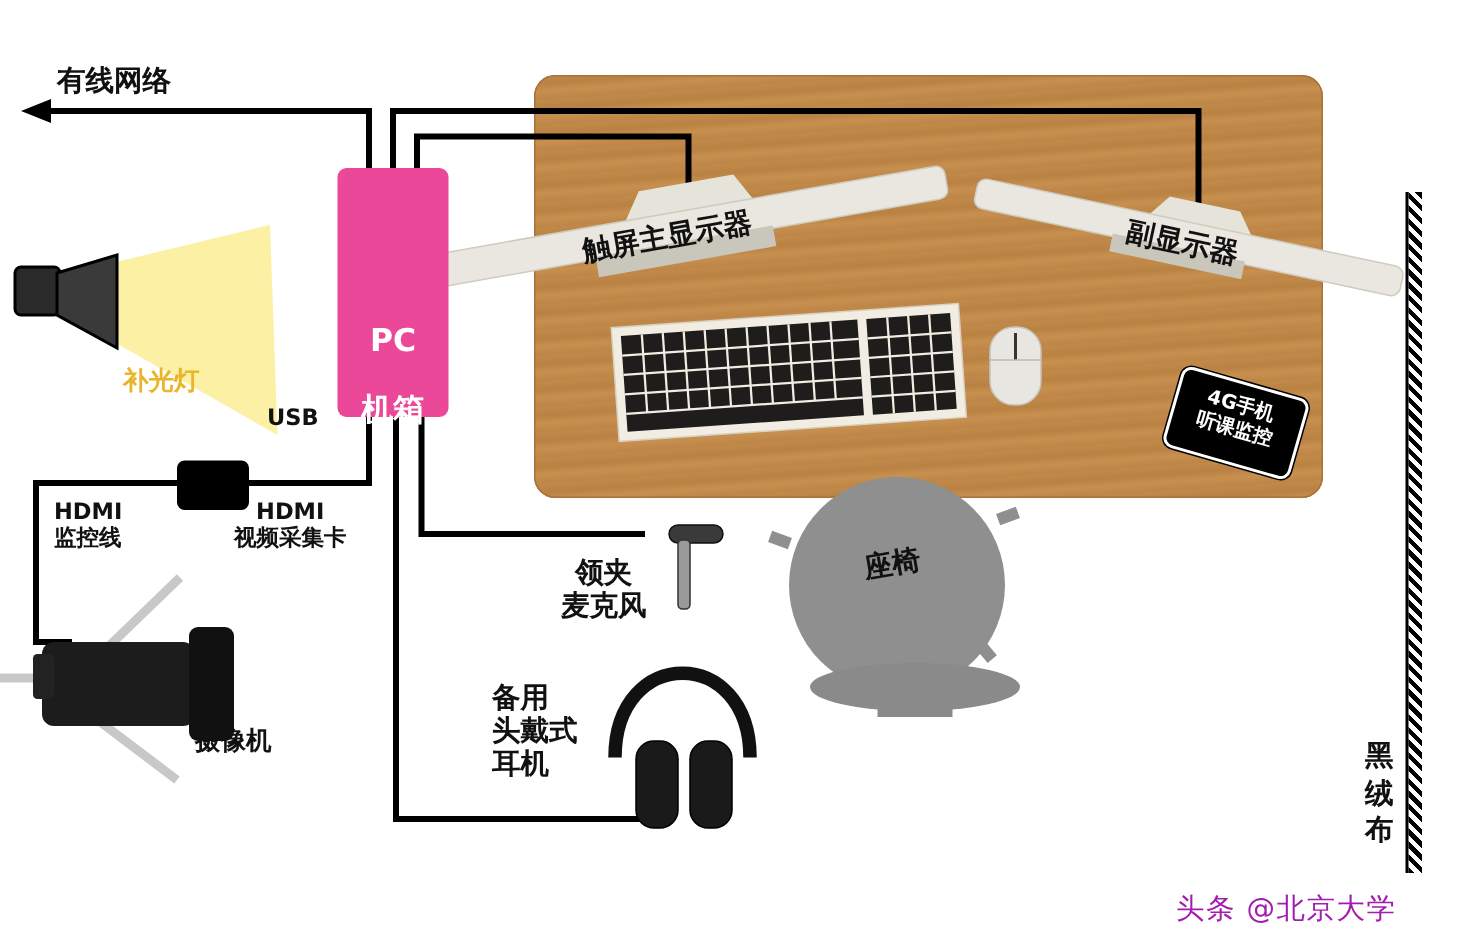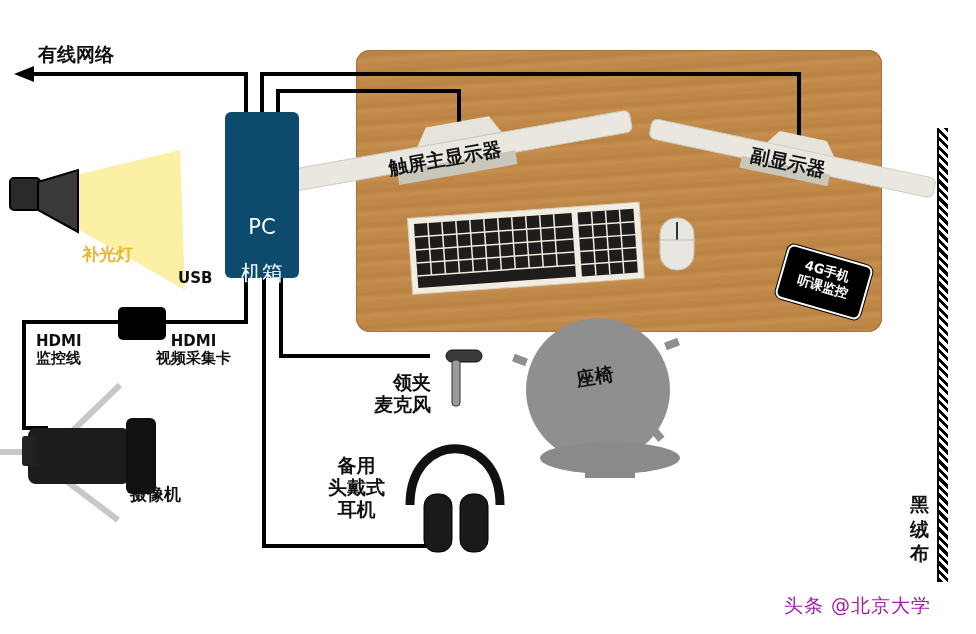--- a/index.html
+++ b/index.html
@@ -3,21 +3,21 @@
 <meta charset="utf-8">
 <style>
   html, body { margin: 0; padding: 0; background: #ffffff; }
   body { width: 976px; height: 634px; position: relative; overflow: hidden;
          font-family: "DejaVu Sans", "Liberation Sans", sans-serif; }
   svg.wires { position: absolute; left: 0; top: 0; }
   .label { position: absolute; font-weight: bold; color: #111; line-height: 1.15; white-space: nowrap; }
   .desk { position: absolute; left: 356px; top: 50px; width: 526px; height: 282px; border-radius: 14px;
           background: repeating-linear-gradient(176deg, #c18a4a 0px, #b98243 6px, #c7904f 11px, #bd8546 17px);
           box-shadow: inset 0 0 0 1px #a87238; }
-  .pc { position: absolute; left: 225px; top: 112px; width: 74px; height: 166px; background: #0c4a6e; border-radius: 6px; }
+  .pc { position: absolute; left: 225px; top: 112px; width: 74px; height: 166px; background: #ec4899; border-radius: 6px; font-weight: bold; }
   .pc-text { position: absolute; left: 0; width: 74px; text-align: center; color: #fff; font-size: 21px; line-height: 1.12; }
   .card { position: absolute; left: 118px; top: 307px; width: 48px; height: 33px; background: #000; border-radius: 5px; }
   .curtain { position: absolute; left: 937px; top: 128px; width: 9px; height: 454px;
              background: repeating-linear-gradient(45deg, #000 0 3px, #fff 3px 6px); border-left: 2px solid #000; }
   .phone { position: absolute; left: 780px; top: 254px; width: 84px; height: 52px; background: #000; border-radius: 7px;
            border: 2px solid #fff; transform: rotate(16deg); box-shadow: 0 0 0 1px #000; }
   .phone-text { color: #fff; font-weight: bold; font-size: 13px; text-align: center; line-height: 1.2; padding-top: 7px; }
   .watermark { position: absolute; left: 784px; top: 593px; font-size: 19px; color: #a21caf; letter-spacing: 1px; }
 </style>
 </head>
@@ -156,28 +156,28 @@
 <div class="label" style="left:156px; top:333px; font-size:15px; text-align:center;">
   <div>HDMI</div>
   <div>视频采集卡</div>
 </div>
 
 <div class="label" style="left:130px; top:485px; font-size:17px;">摄像机</div>
 
 <div class="label" style="left:388px; top:148px; font-size:19px; transform:rotate(-10deg);">触屏主显示器</div>
 <div class="label" style="left:750px; top:152px; font-size:19px; transform:rotate(12deg);">副显示器</div>
 
-<div class="label" style="left:374px; top:372px; font-size:19px; text-align:right;">
+<div class="label" style="left:374px; top:372px; font-size:19px; text-align:center;">
   <div>领夹</div>
   <div>麦克风</div>
 </div>
 
 <div class="label" style="left:576px; top:366px; font-size:19px; transform:rotate(-10deg);">座椅</div>
 
-<div class="label" style="left:328px; top:455px; font-size:19px; text-align:center;">
+<div class="label" style="left:328px; top:455px; font-size:19px; ">
   <div>备用</div>
   <div>头戴式</div>
   <div>耳机</div>
 </div>
 
 <div class="label" style="left:910px; top:492px; font-size:19px; line-height:1.3;">
   <div>黑</div>
   <div>绒</div>
   <div>布</div>
 </div>

